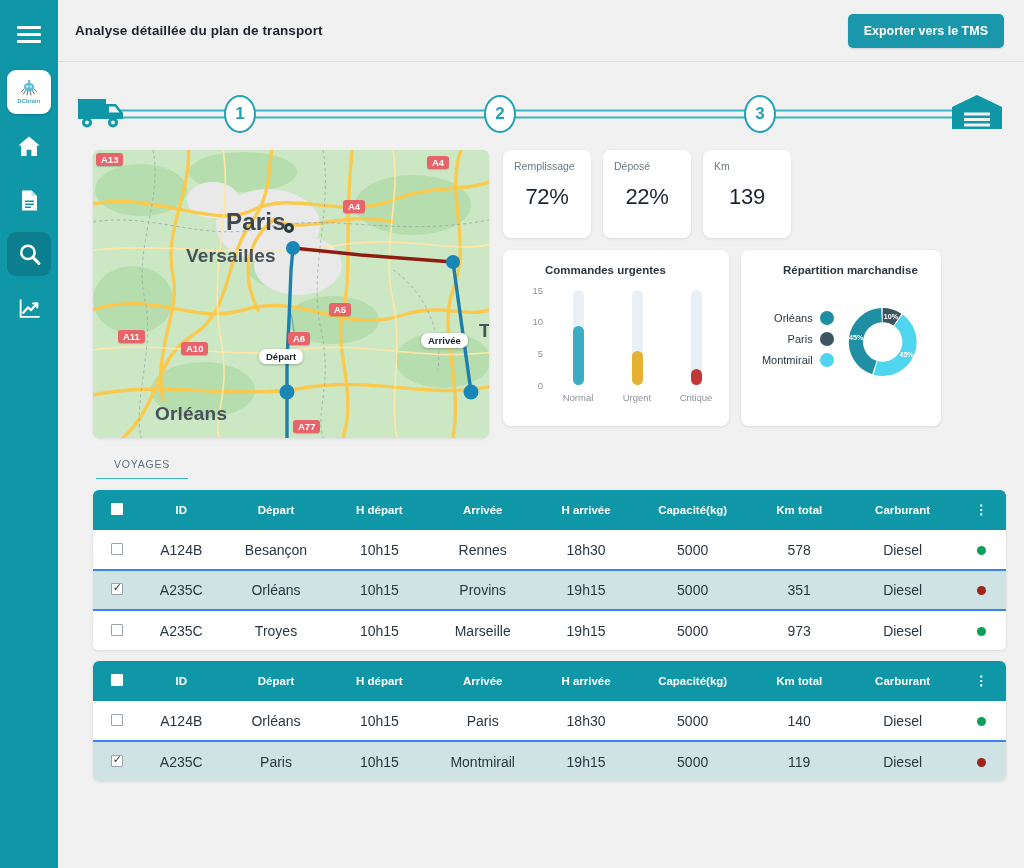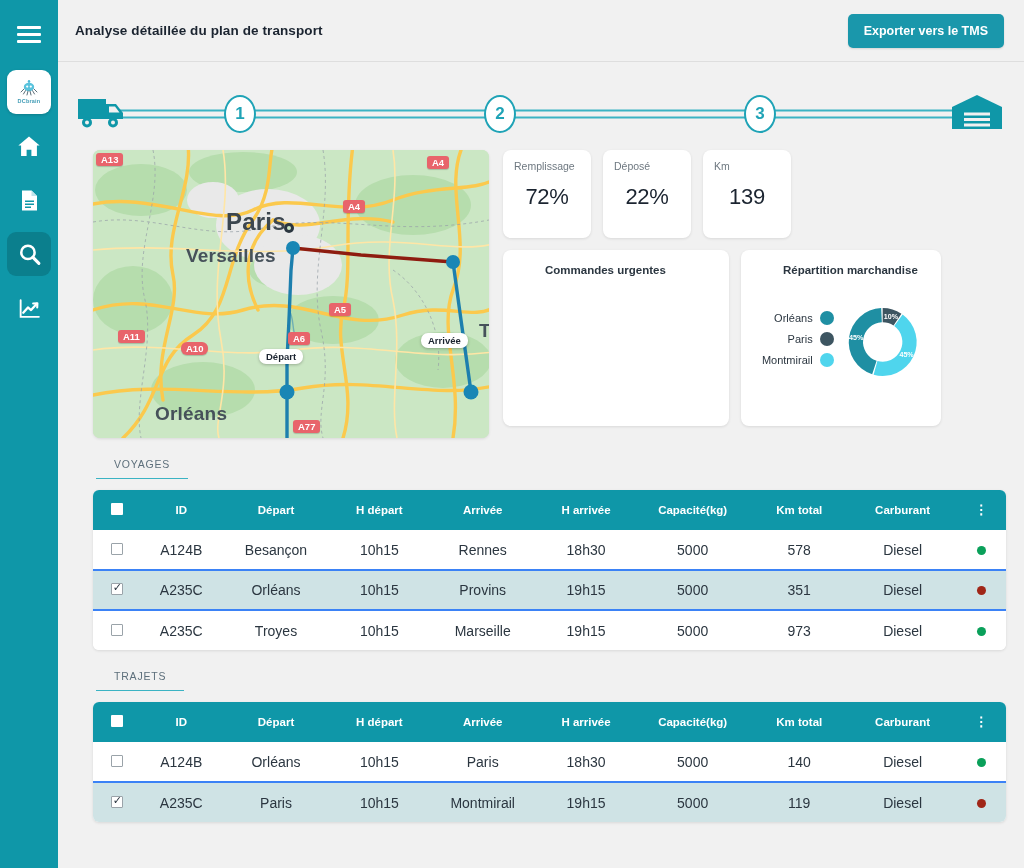--- a/index.html
+++ b/index.html
@@ -309,21 +309,21 @@
 
         <span class="city" style="left:133px; top:58px; font-size:24px; color:#3c464f;">Paris</span>
         <span class="city" style="left:93px; top:95px; font-size:19px;">Versailles</span>
         <span class="city" style="left:62px; top:253px; font-size:19px;">Orléans</span>
         <span class="city" style="left:386px; top:170px; font-size:19px;">T</span>
 
         <span class="shield" style="left:3px; top:3px;">A13</span>
         <span class="shield" style="left:334px; top:6px;">A4</span>
         <span class="shield" style="left:250px; top:50px;">A4</span>
         <span class="shield" style="left:25px; top:180px;">A11</span>
-        <span class="shield" style="left:88px; top:192px;border-radius:6px;">A10</span>
+        <span class="shield" style="left:88px; top:192px;">A10</span>
         <span class="shield" style="left:236px; top:153px;">A5</span>
         <span class="shield" style="left:195px; top:182px;">A6</span>
         <span class="shield" style="left:200px; top:270px;">A77</span>
 
         <span class="pill" style="left:166px; top:199px;">Départ</span>
         <span class="pill" style="left:328px; top:183px;">Arrivée</span>
       </div>
 
       <div class="right-col">
 
@@ -339,20 +339,46 @@
           <div class="kpi">
             <span class="lab">Km</span>
             <span class="val">139</span>
           </div>
         </div>
 
         <div class="chart-row">
 
           <div class="chart-card bars-card">
             <div class="chart-title">Commandes urgentes</div>
+            <div class="bars-plot">
+              <div class="yaxis">
+                <span class="ytick" style="top:0%">15</span>
+                <span class="ytick" style="top:33%">10</span>
+                <span class="ytick" style="top:66%">5</span>
+                <span class="ytick" style="top:100%">0</span>
+              </div>
+
+              <div class="bcol" style="left:26px">
+                <div class="btrack"></div>
+                <div class="bfill" style="height: 59.375px; background: rgb(58, 173, 196);"></div>
+              </div>
+              <span class="blabel" style="left:31px">Normal</span>
+
+              <div class="bcol" style="left:85px">
+                <div class="btrack"></div>
+                <div class="bfill" style="height: 33.8438px; background: rgb(230, 177, 50);"></div>
+              </div>
+              <span class="blabel" style="left:90px">Urgent</span>
+
+              <div class="bcol" style="left:144px">
+                <div class="btrack"></div>
+                <div class="bfill" style="height: 16.0312px; background: rgb(191, 58, 54);"></div>
+              </div>
+              <span class="blabel" style="left:149px">Critique</span>
+            </div>
           </div>
 
           <div class="chart-card donut-card">
             <div class="chart-title">Répartition marchandise</div>
             <div class="donut-wrap">
               <div class="donut-legend">
                 <div class="leg-row">
                   <span class="leg-lab">Orléans</span>
                   <span class="leg-dot" style="background: rgb(31, 143, 163);"></span>
                 </div>
@@ -444,23 +470,20 @@
               <td class="col-harr">19h15</td>
               <td class="col-cap">5000</td>
               <td class="col-km">973</td>
               <td class="col-carb">Diesel</td>
               <td class="col-st"><span class="dot" style="background:#0aa05a"></span></td>
             </tr>
           </tbody>
       </table>
     </div>
 
-    <div class="tab-strip">
-      <span class="tab">TRAJETS</span>
-    </div>
     <div class="tbl-wrap">
       <table>
         <thead>
             <tr>
           <th class="col-cb"><span class="cb-hd"></span></th>
           <th class="col-id">ID</th>
           <th class="col-dep">Départ</th>
           <th class="col-hdep">H départ</th>
           <th class="col-arr">Arrivée</th>
           <th class="col-harr">H arrivée</th>

